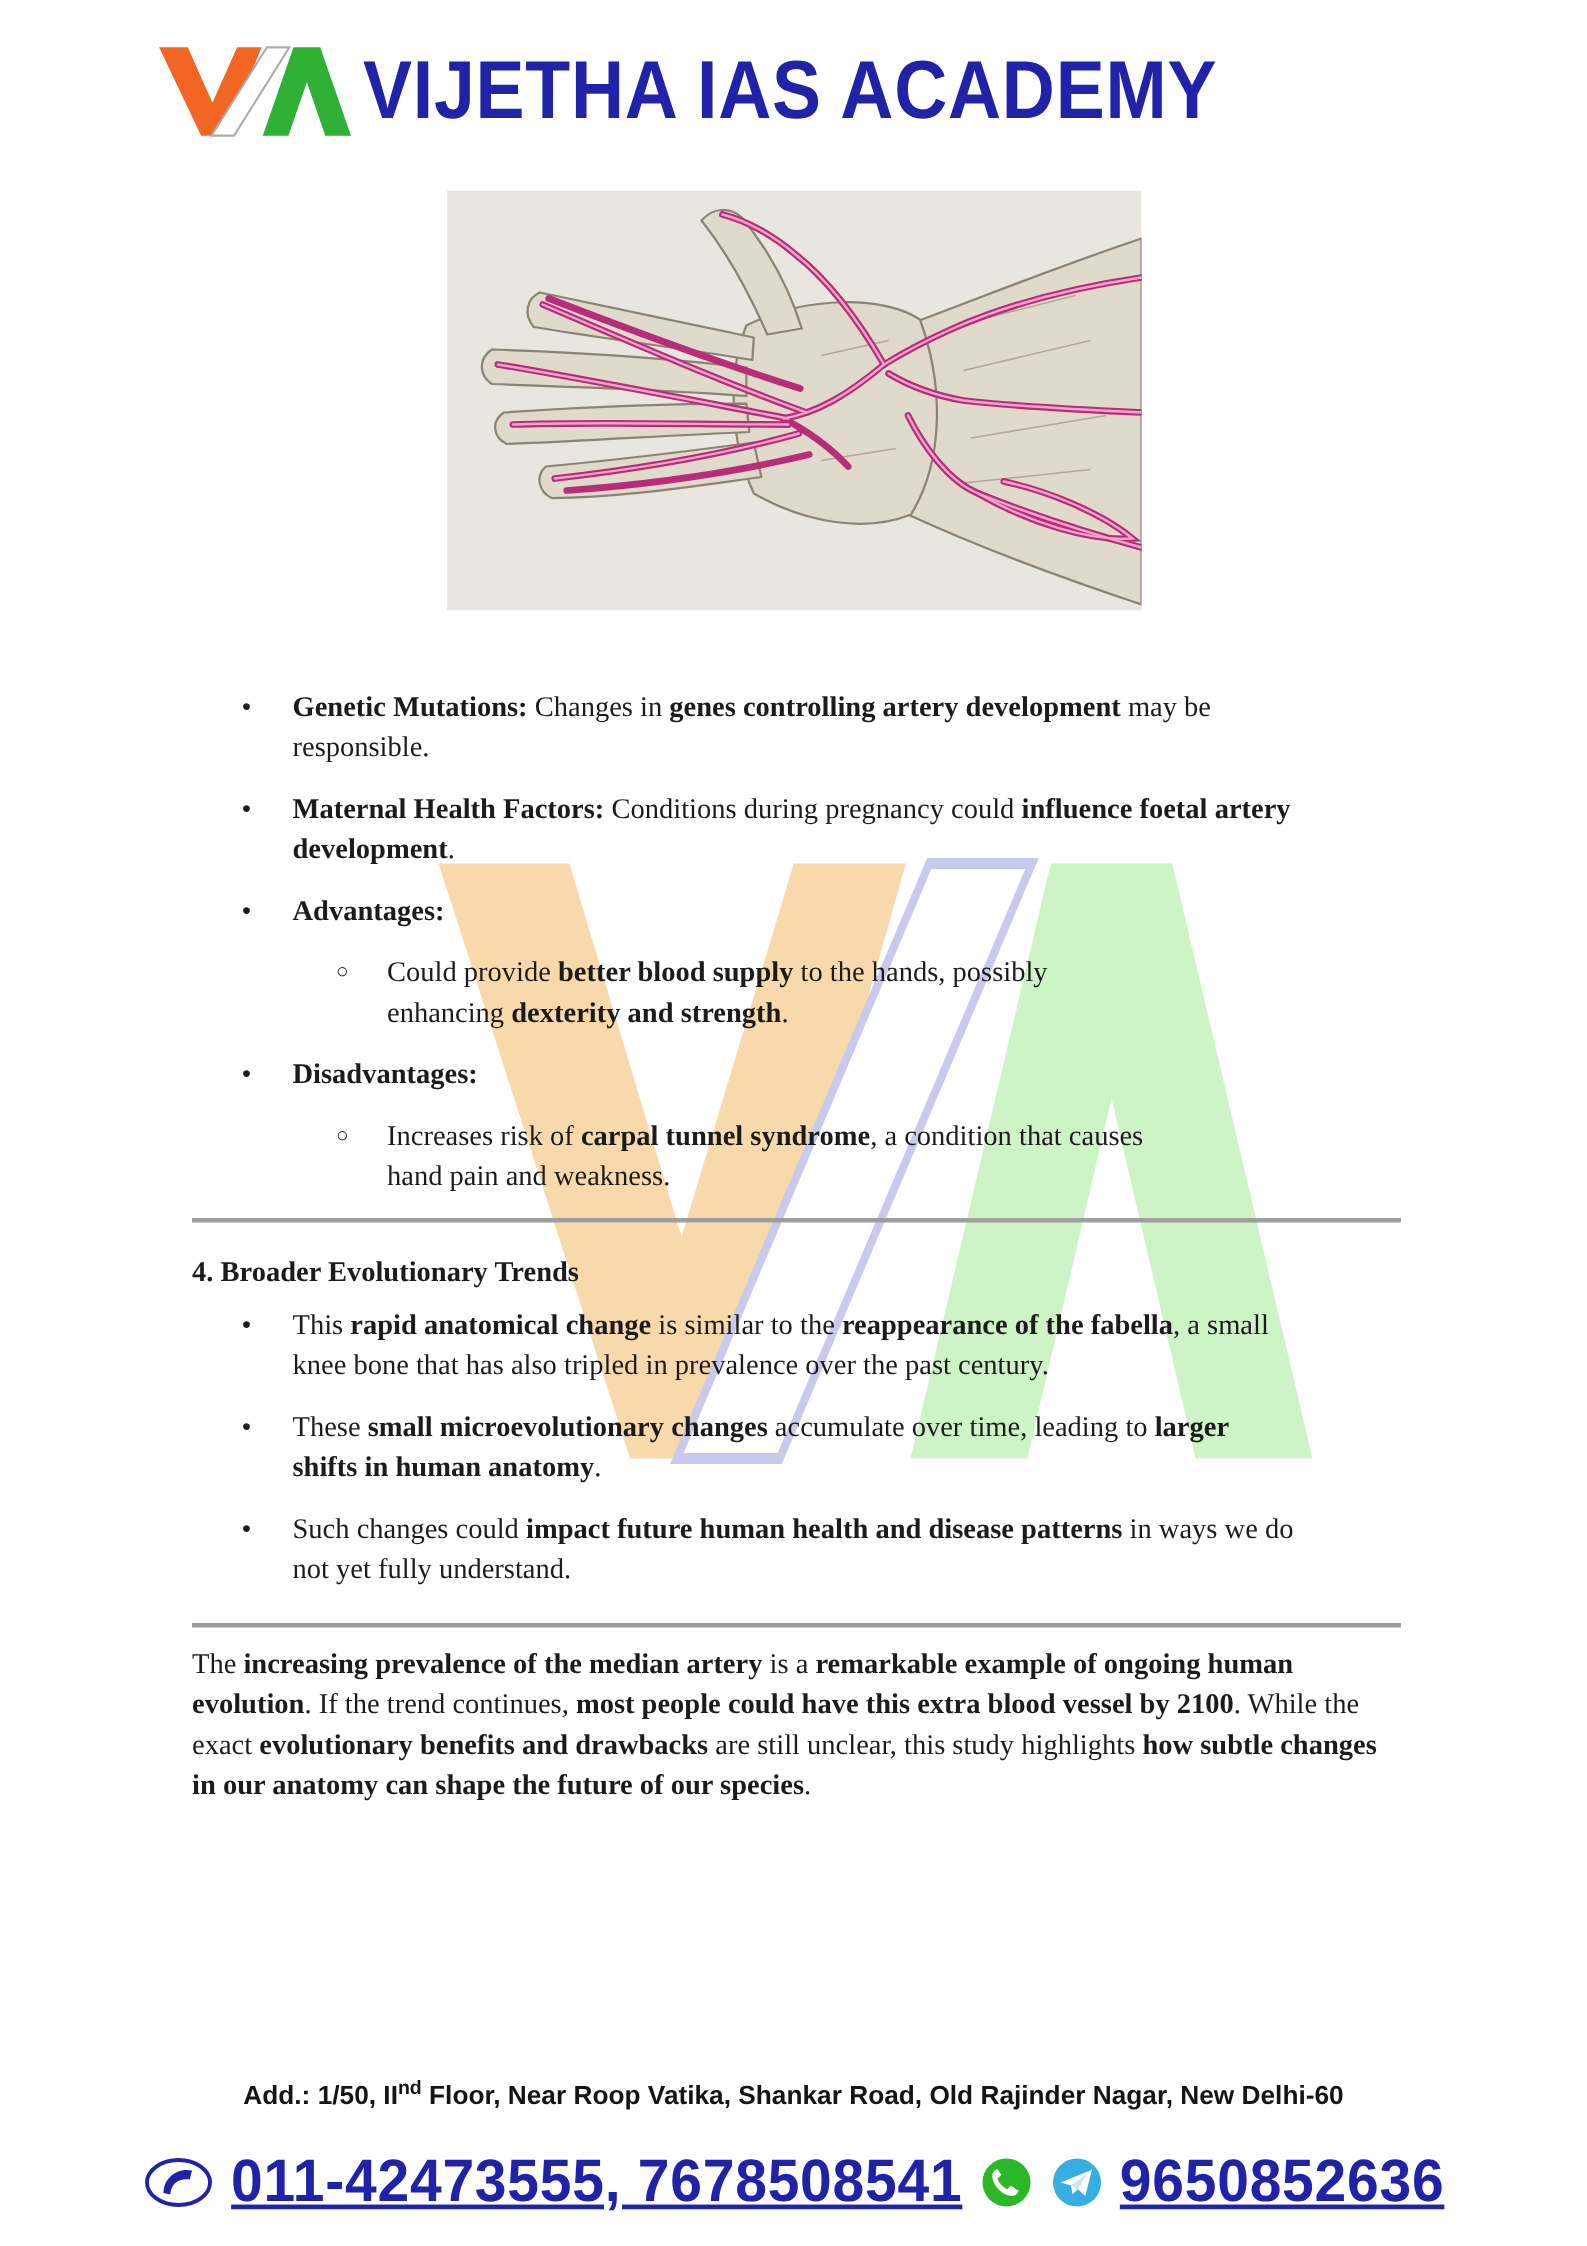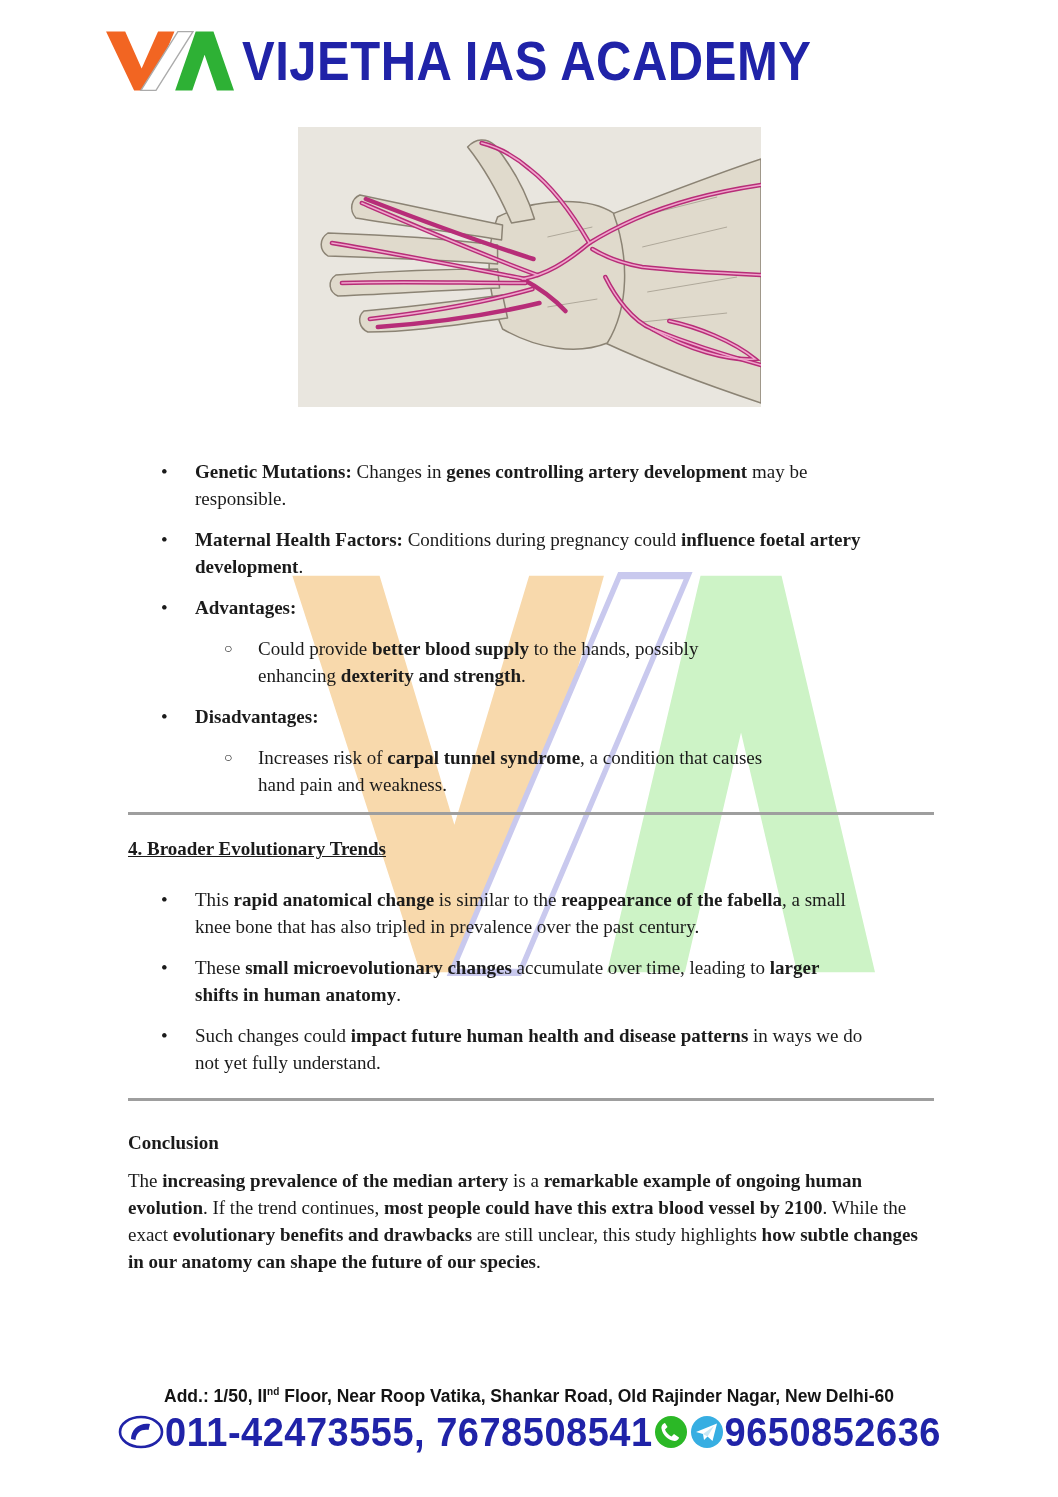--- a/index.html
+++ b/index.html
@@ -17,40 +17,40 @@
   .figure svg{display:block;width:100%;height:100%;}
 
   
   .watermark{position:absolute;left:283px;top:548px;width:592px;height:452px;z-index:0;}
   .watermark svg{width:100%;height:100%;display:block;}
 
   
   .content{position:absolute;left:128px;top:458px;width:806px;z-index:1;
            font-size:19px;line-height:27px;}
   .section-heading{font-size:19px;line-height:27px;font-weight:700;margin:0 0 17px 0;}
-  .heading-2{margin-top:0;margin-bottom:24px;text-decoration:underline;}
+  .heading-2{margin-top:0;margin-bottom:8px;}
   ul.doc-list{list-style:none;margin:0;padding:0;}
   ul.doc-list li{position:relative;margin:0 0 14px 0;}
   li.lvl1{padding-left:67px;max-width:668px;}
   li.lvl1 > .marker{position:absolute;left:33px;top:0;}
   li.lvl2{padding-left:130px;max-width:510px;}
   li.lvl2 > .marker{position:absolute;left:96px;top:0px;font-size:14px;}
   hr.divider{border:none;border-top:3px solid #9E9E9E;margin:9px 0 20px 0;}
   hr.divider2{margin:22px 0 0 0;}
   .conclusion-heading{font-size:19px;line-height:27px;font-weight:700;margin:28px 0 0 0;}
   .conclusion-text{margin:11px 0 0 0;max-width:790px;}
   b{font-weight:700;}
 
   
   .footer{position:absolute;left:0;right:0;top:1381px;text-align:center;
           font-family:"Liberation Sans", sans-serif;z-index:2;}
   .address{font-weight:700;font-size:17.5px;line-height:22px;color:#141414;letter-spacing:0px;}
-  .address sup{font-size:10px;}
-  .phone-row{margin-top:3px;display:flex;justify-content:center;align-items:center;
-             font-weight:700;font-size:38px;line-height:44px;letter-spacing:0.5px;}
+  .address sup{font-size:13px;}
+  .phone-row{margin-top:25px;display:flex;justify-content:center;align-items:center;gap:11px;
+             font-weight:700;font-size:38px;line-height:44px;letter-spacing:0.5px;text-decoration:underline;}
   .phone-row .num{white-space:nowrap;transform:scaleY(1.05);}
   .icon-svg{display:block;}
 </style>
 </head>
 <body>
 
 <div class="logo-row">
   <span>
     <svg class="logo-svg" viewBox="0 0 190 98" preserveAspectRatio="xMidYMid meet">
       <path d="M3,6 L31,6 L55,60 L79,6 L103,6 L67,92 L44,92 Z" fill="#F26522"></path>
@@ -132,21 +132,20 @@
 
   <h2 class="section-heading heading-2">4. Broader Evolutionary Trends</h2>
   <ul class="doc-list">
       <li class="lvl1"><span class="marker">•</span>This <b>rapid anatomical change</b> is similar to the <b>reappearance of the fabella</b>, a small knee bone that has also tripled in prevalence over the past century.</li>
       <li class="lvl1"><span class="marker">•</span>These <b>small microevolutionary changes</b> accumulate over time, leading to <b>larger shifts in human anatomy</b>.</li>
       <li class="lvl1"><span class="marker">•</span>Such changes could <b>impact future human health and disease patterns</b> in ways we do not yet fully understand.</li>
     </ul>
 
   <hr class="divider divider2">
 
-  <h2 class="conclusion-heading">Conclusion</h2>
   <p class="conclusion-text">The <b>increasing prevalence of the median artery</b> is a <b>remarkable example of ongoing human evolution</b>. If the trend continues, <b>most people could have this extra blood vessel by 2100</b>. While the exact <b>evolutionary benefits and drawbacks</b> are still unclear, this study highlights <b>how subtle changes in our anatomy can shape the future of our species</b>.</p>
 </div>
 
 <div class="footer">
   <div class="address"><span>Add.: 1/50, II</span><sup>nd</sup><span> Floor, Near Roop Vatika, Shankar Road, Old Rajinder Nagar, New Delhi-60</span></div>
 
   <div class="phone-row" style="color:#2023A8">
     <span>
       <svg class="icon-svg" width="48" height="36" viewBox="0 0 48 36">
         <ellipse cx="24" cy="18" rx="21" ry="15" fill="none" stroke="#2023A8" stroke-width="2.6"></ellipse>

